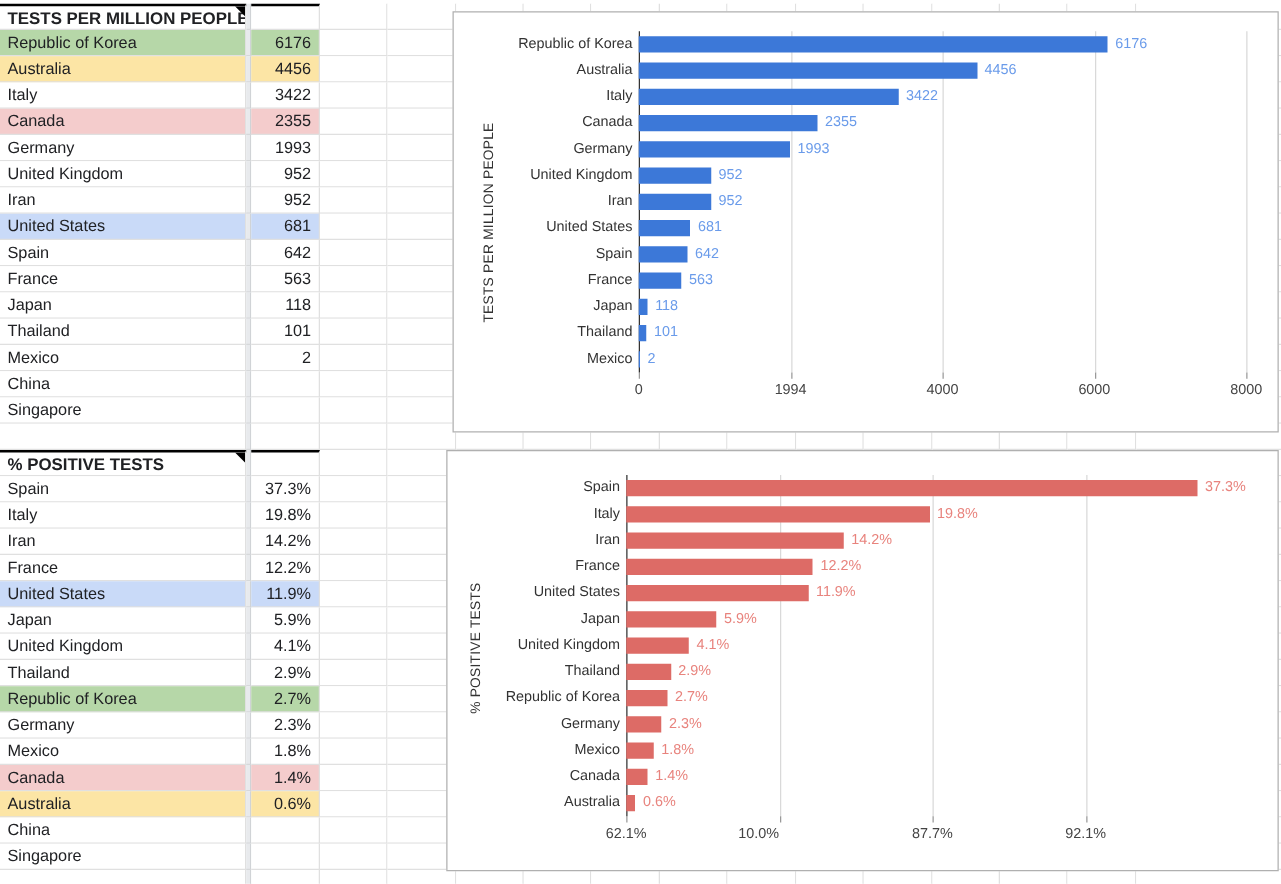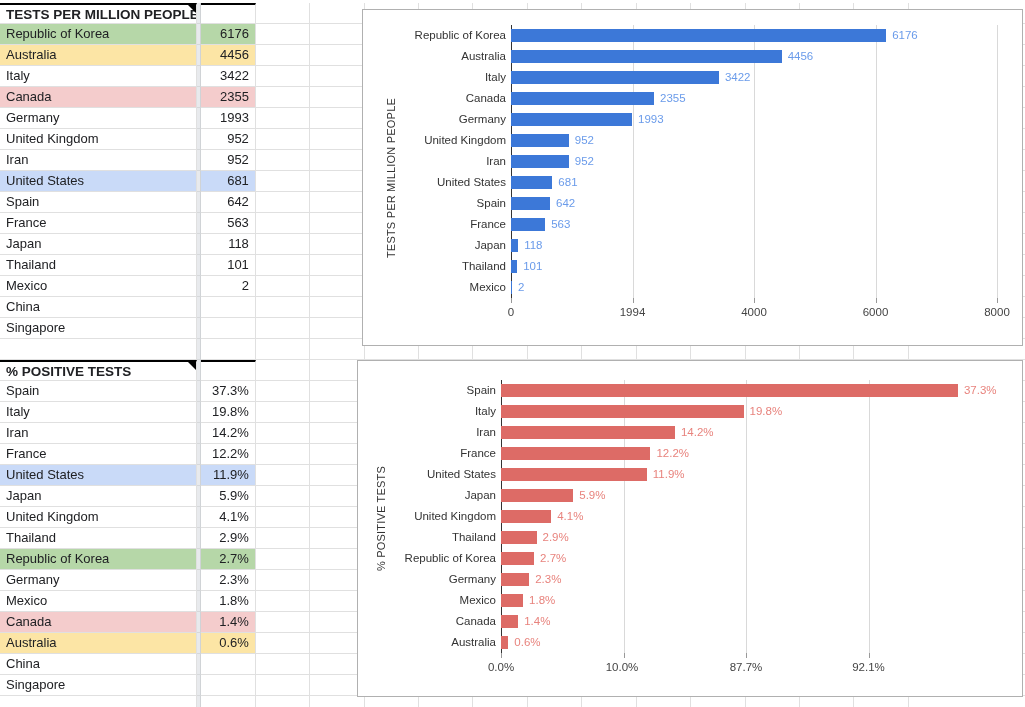--- a/index.html
+++ b/index.html
@@ -861,24 +861,24 @@
         <div class="bar blue" style="left: 148px; width: 1px;"></div>
         <div class="vallabel blue" style="left: 149px;">2</div>
       </div>
     </div>
 </div>
 
 <div class="chart" id="chart2">
   <div class="axis-title" style="left:17px; top:105px;">% POSITIVE TESTS</div>
   <div class="plot" id="plot2" style="left: 0px; width: 666px; top: 19px;">
       <div class="tick" style="left: 143px; top: 273px;"></div>
-      <div class="ticklabel" style="left: 103px; top: 281px; width: 80px;">0.0%</div>
+      <div class="ticklabel" style="left: 103px; top: 281px; width: 80px;">62.1%</div>
       <div class="gridline" style="left: 265.5px; top: 0px; height: 273px;"></div>
       <div class="tick" style="left: 265.5px; top: 273px;"></div>
-      <div class="ticklabel" style="left: 224px; top: 281px; width: 80px;">10.0%</div>
+      <div class="ticklabel" style="left: 209px; top: 281px; width: 80px;">10.0%</div>
       <div class="gridline" style="left: 388px; top: 0px; height: 273px;"></div>
       <div class="tick" style="left: 388px; top: 273px;"></div>
       <div class="ticklabel" style="left: 348px; top: 281px; width: 80px;">87.7%</div>
       <div class="gridline" style="left: 510.5px; top: 0px; height: 273px;"></div>
       <div class="tick" style="left: 510.5px; top: 273px;"></div>
       <div class="ticklabel" style="left: 470.5px; top: 281px; width: 80px;">92.1%</div>
       <div class="axisline" style="left: 143px; top: 0px; height: 273px;"></div>
       <div class="rowline" style="top: 0px;">
         <div class="catlabel" style="width: 143px; left: 0px;">Spain</div>
         <div class="bar red" style="left: 143px; width: 456.925px;"></div>

